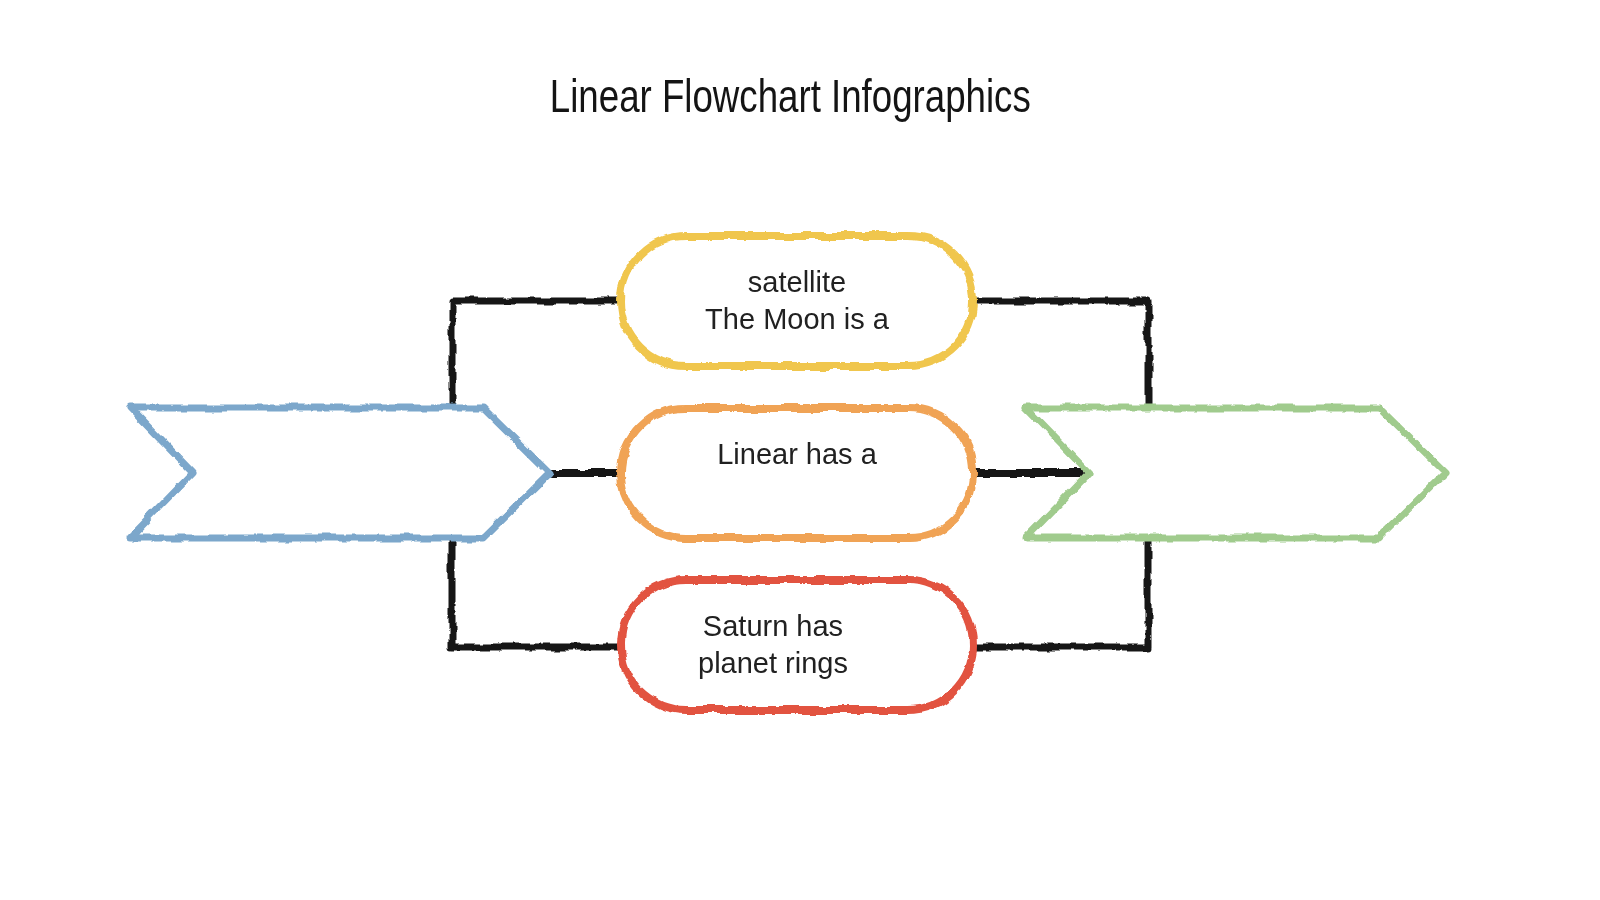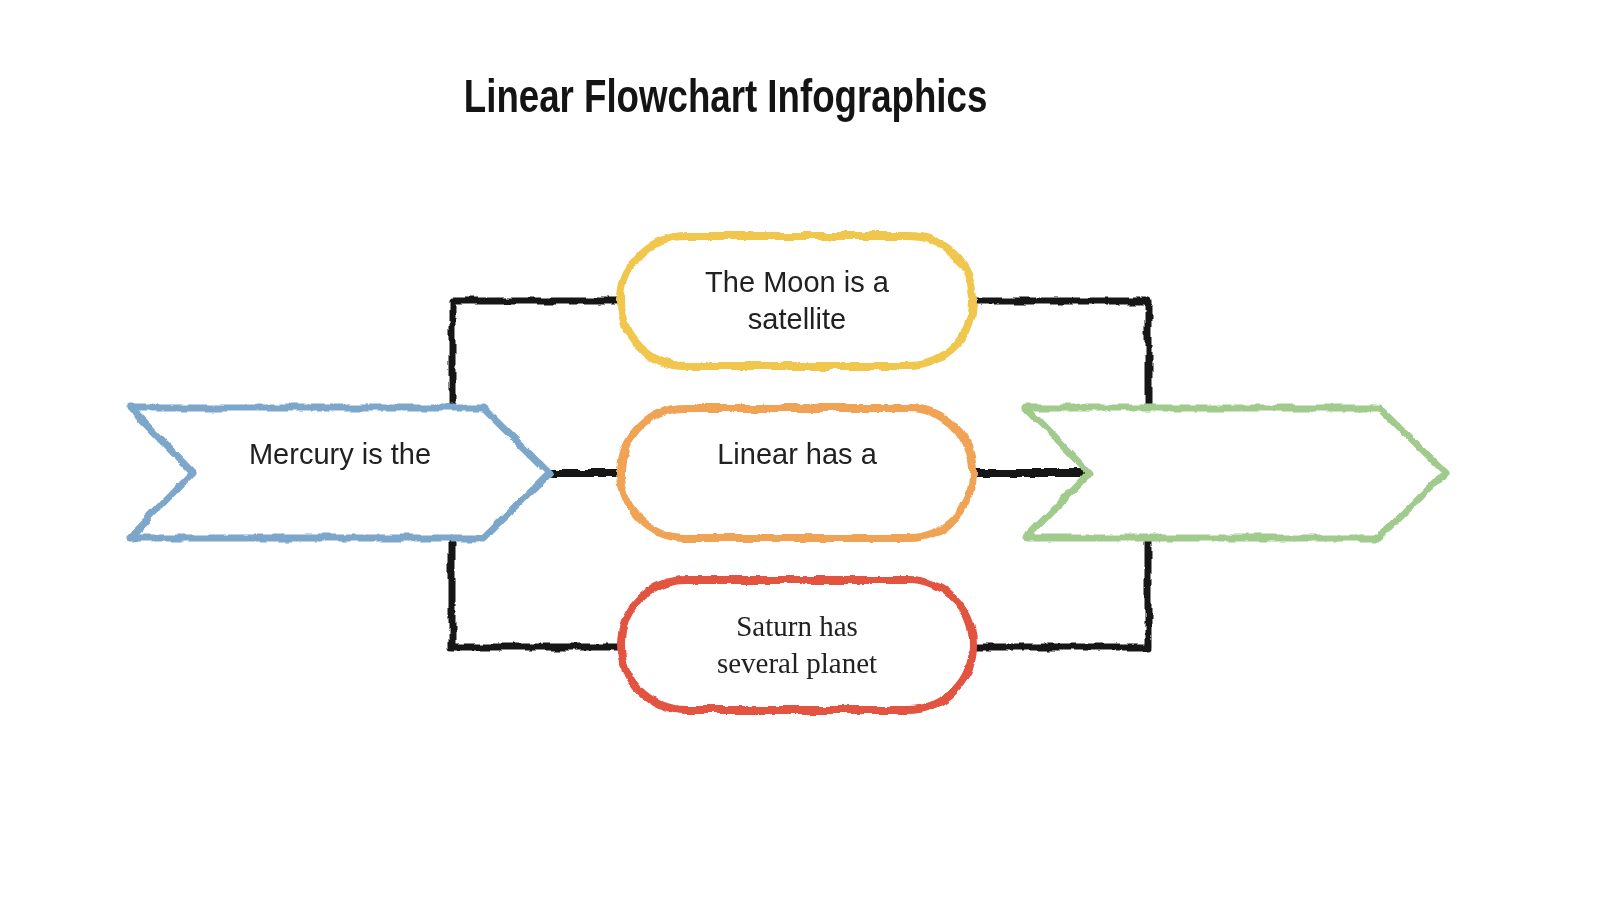--- a/index.html
+++ b/index.html
@@ -15,22 +15,23 @@
     position: absolute;
     left: 0; top: 0;
     width: 1600px; height: 900px;
   }
   .page-title {
     position: absolute;
     left: 390px;
     top: 68px;
     width: 800px;
     height: 56px;
+    text-align: center;
     font-size: 47px;
-    font-weight: 700;
+    font-weight: 400;
     color: #141414;
     letter-spacing: 0px;
     white-space: nowrap;
   }
   .page-title .condense {
     display: inline-block;
     transform: scaleX(0.78);
     transform-origin: 50% 50%;
   }
   .node-label {
@@ -38,21 +39,21 @@
     width: 400px;
     text-align: center;
     font-size: 29px;
     line-height: 37px;
     color: #212121;
     white-space: nowrap;
   }
   
   #label-moon    { left: 597px;  top: 264px; }
   #label-venus   { left: 597px;  top: 436px; }
-  #label-saturn  { left: 597px;  top: 608px; font-family: Liberation Serif, serif; }
+  #label-saturn  { left: 573px;  top: 608px; }
   #label-mercury { left: 140px;  top: 436px; }
   #label-mars    { left: 1034px; top: 436px; }
 </style>
 </head>
 <body>
 
 <div id="stage">
 
   <svg id="diagram-svg" viewBox="0 0 1600 900" xmlns="http://www.w3.org/2000/svg">
     <defs>
@@ -79,31 +80,30 @@
 
       <rect x="621" y="580" width="352" height="130" rx="65" ry="65" fill="#ffffff" stroke-width="8" stroke="#E25241"></rect>
     </g>
   </svg>
 
   <div class="page-title">
     <span class="condense">Linear Flowchart Infographics</span>
   </div>
 
   <div class="node-label" id="label-mercury">
-    <div>Mercury is the</div>
   </div>
 
   <div class="node-label" id="label-moon">
+    <div>satellite</div>
     <div>The Moon is a</div>
-    <div>satellite</div>
   </div>
 
   <div class="node-label" id="label-venus">
     <div>Linear has a</div>
   </div>
 
   <div class="node-label" id="label-saturn">
     <div>Saturn has</div>
-    <div>several planet</div>
+    <div>planet rings</div>
   </div>
 
 
 </div>
 
 </body></html>

